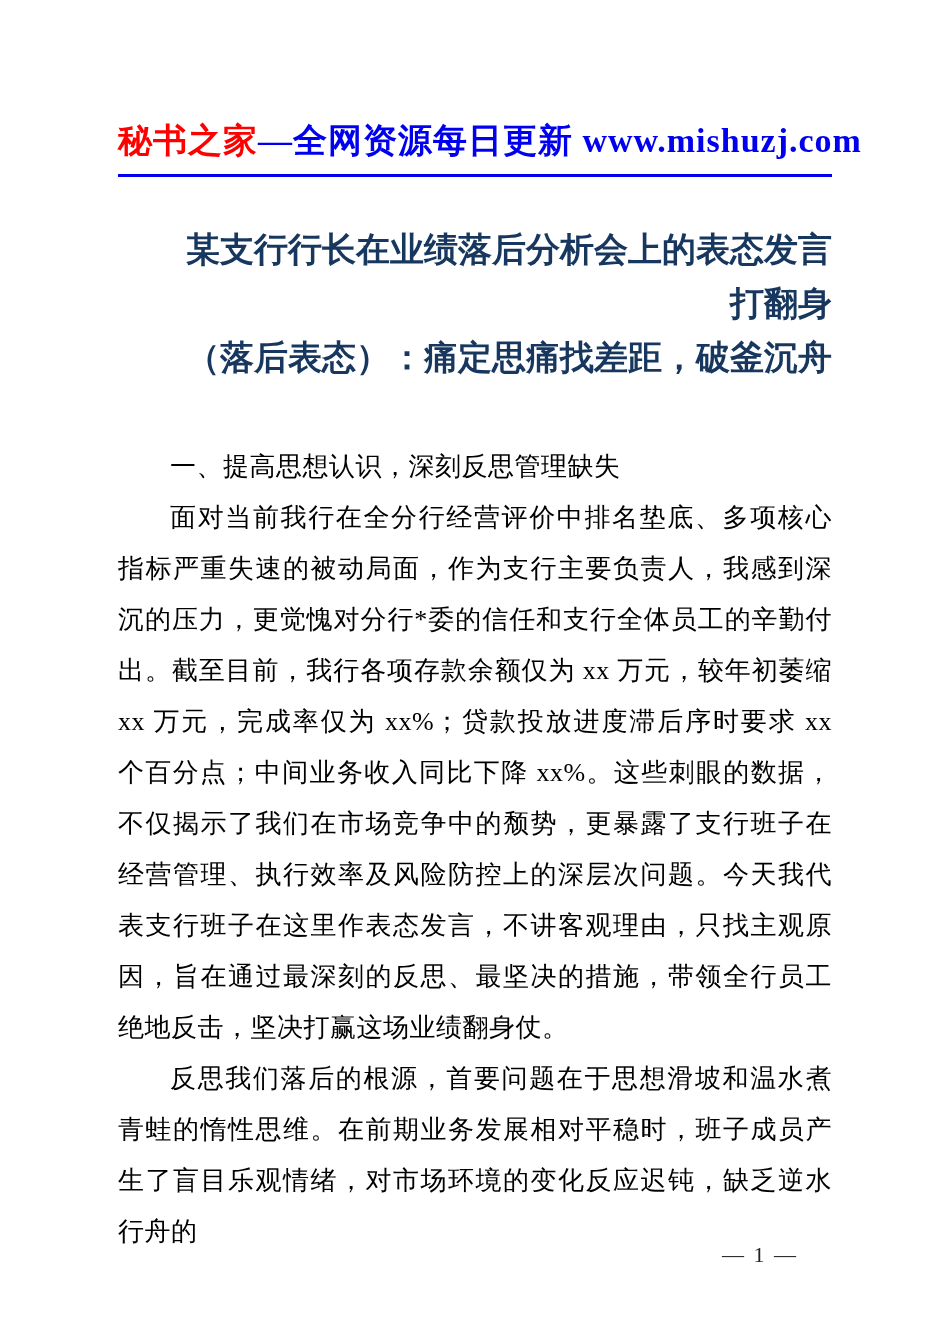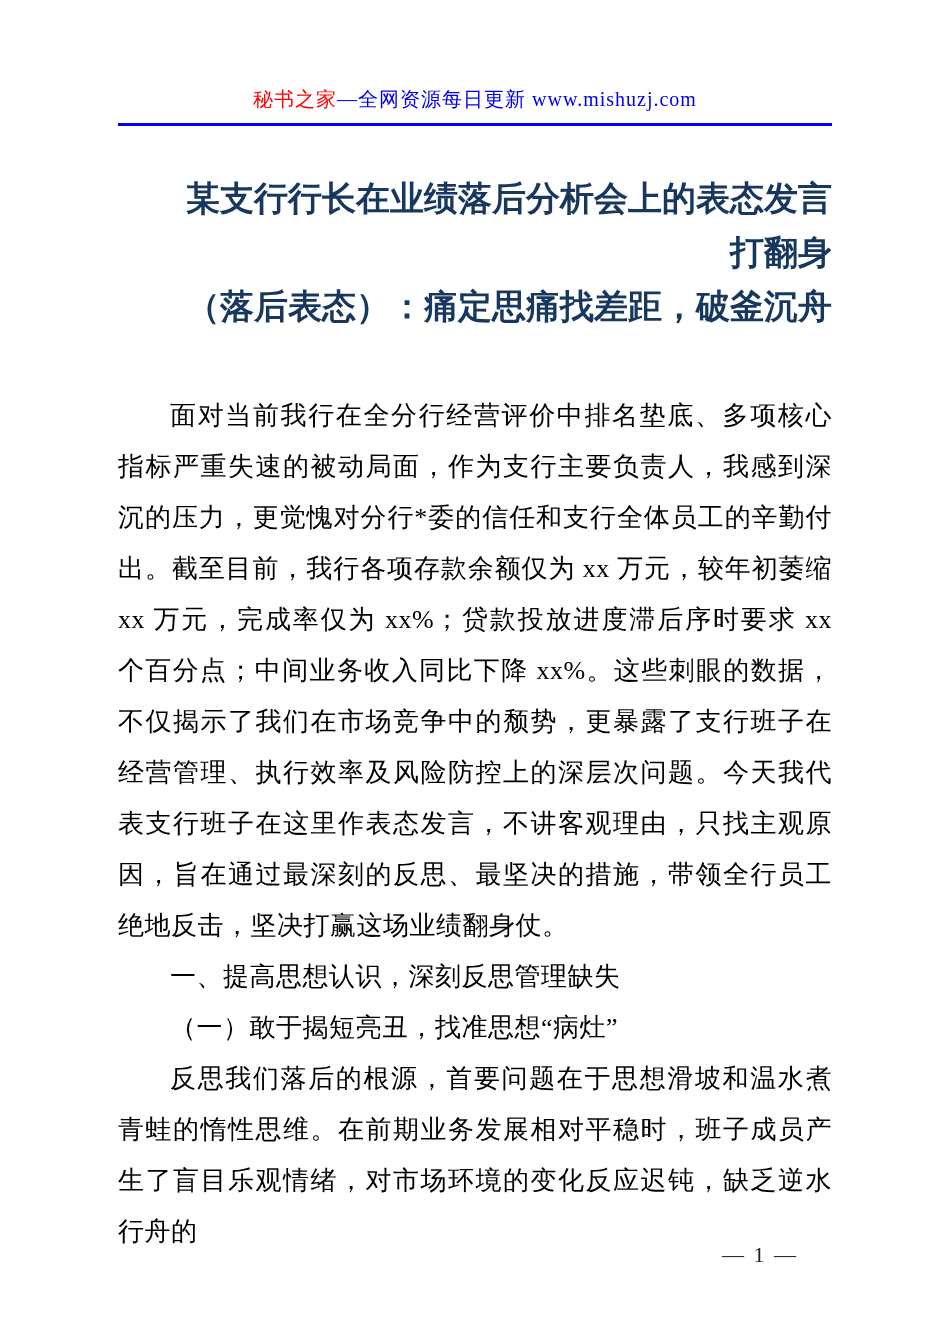--- a/index.html
+++ b/index.html
@@ -15,24 +15,25 @@
     width: 950px;
     height: 1344px;
     margin: 0 auto;
     background: #ffffff;
     padding: 86px 118px 0 118px;
     box-sizing: border-box;
     overflow: hidden;
   }
   .site-header {
     text-align: center;
-    font-size: 20px;
-    font-weight: normal;
+    font-size: 34px;
+    font-weight: bold;
     letter-spacing: 1px;
     white-space: nowrap;
+    margin-top: 32px;
   }
   .site-header .brand { color: var(--brand-red, #ff0000); }
   .site-header .tagline { color: var(--link-blue, #0000ee); }
   .site-header .url { color: var(--link-blue, #0000ee); text-decoration: none; }
   .header-rule {
     border: none;
     border-top: 3px solid var(--link-blue, #0000ee);
     margin: 10px 0 0 0;
   }
   .doc-title {
@@ -75,21 +76,20 @@
 
   <hr class="header-rule">
 
   <div class="doc-title">
     <div>某支行行长在业绩落后分析会上的表态发言</div>
     <div>打翻身</div>
     <div>（落后表态）：痛定思痛找差距，破釜沉舟</div>
   </div>
 
   <div class="doc-body">
+    <p>一、提高思想认识，深刻反思管理缺失</p>
     <p>面对当前我行在全分行经营评价中排名垫底、多项核心指标严重失速的被动局面，作为支行主要负责人，我感到深沉的压力，更觉愧对分行*委的信任和支行全体员工的辛勤付出。截至目前，我行各项存款余额仅为 xx 万元，较年初萎缩 xx 万元，完成率仅为 xx%；贷款投放进度滞后序时要求 xx 个百分点；中间业务收入同比下降 xx%。这些刺眼的数据，不仅揭示了我们在市场竞争中的颓势，更暴露了支行班子在经营管理、执行效率及风险防控上的深层次问题。今天我代表支行班子在这里作表态发言，不讲客观理由，只找主观原因，旨在通过最深刻的反思、最坚决的措施，带领全行员工绝地反击，坚决打赢这场业绩翻身仗。</p>
-    <p>一、提高思想认识，深刻反思管理缺失</p>
-    <p>（一）敢于揭短亮丑，找准思想“病灶”</p>
     <p>反思我们落后的根源，首要问题在于思想滑坡和温水煮青蛙的惰性思维。在前期业务发展相对平稳时，班子成员产生了盲目乐观情绪，对市场环境的变化反应迟钝，缺乏逆水行舟的</p>
   </div>
 
   <div class="page-number">— 1 —</div>
 
 </div>
 
 </body></html>

